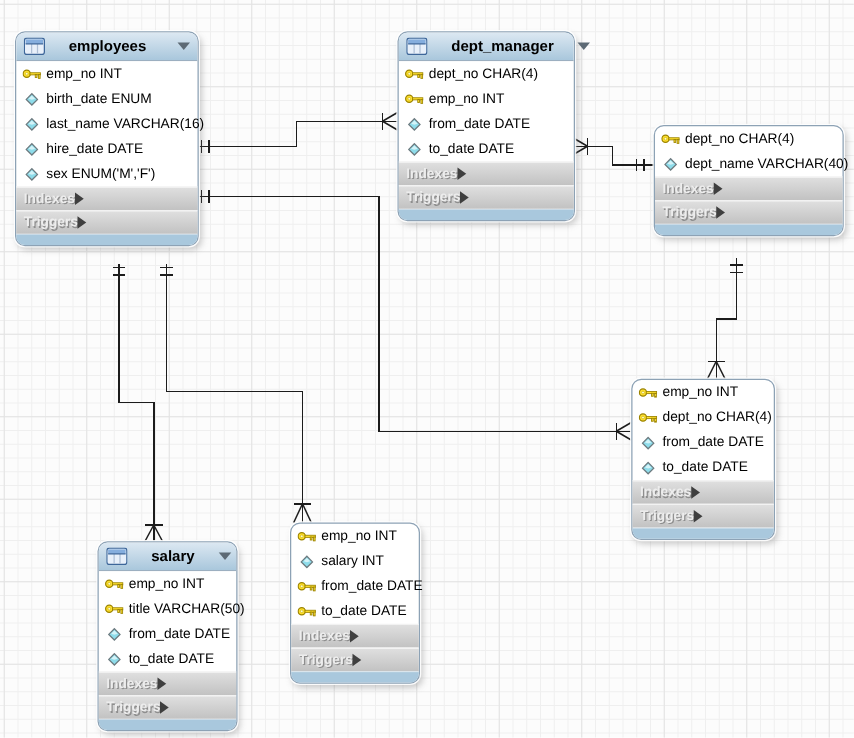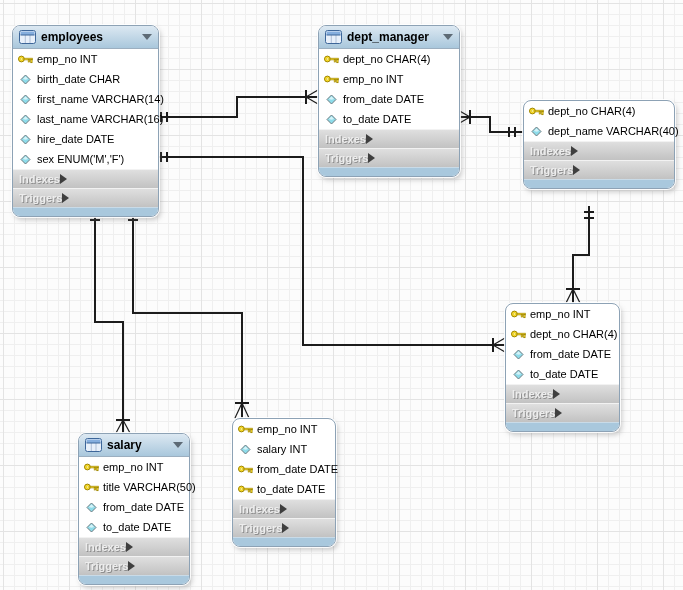--- a/index.html
+++ b/index.html
@@ -15,21 +15,21 @@
     background-size:66px 66px,66px 66px,11px 11px,11px 11px;
     background-position:3px 3px;
   }
   #wires{position:absolute;left:0;top:0;z-index:1;}
   .tbl{
     position:absolute;z-index:2;background:#fff;
     border:1px solid #8da2b5;border-radius:8px;
     box-shadow:0 0 0 1px rgba(255,255,255,.9), 2px 3px 5px rgba(110,110,110,.35);
   }
   .hdr{
-    height:22px;display:flex;align-items:center;gap:5px;padding:0 6px;
+    height:22px;display:flex;align-items:center;gap:19px;padding:0 6px;
     background:linear-gradient(#dce8f2,#a9c7dc);
     border-radius:7px 7px 0 0;border-bottom:1px solid #9cafc0;
   }
   .hdr .title{font-size:12px;font-weight:bold;color:#000;}
   .ticon{display:flex;align-items:center;}
   .dd{margin-left:auto;width:0;height:0;border-left:5px solid transparent;border-right:5px solid transparent;border-top:6px solid #5d6a75;}
   .row{height:20px;display:flex;align-items:center;gap:4px;padding:0 4px;font-size:11px;color:#000;white-space:nowrap;}
   .cicon{width:16px;display:flex;justify-content:center;align-items:center;flex:0 0 16px;}
   .sec{
     height:18px;display:flex;align-items:center;justify-content:flex-start;padding:0 6px;
@@ -127,30 +127,21 @@
           </span>
           <span>emp_no INT</span>
         </div>
         <div class="row">
           <span class="cicon">
             <svg width="11" height="11" viewBox="0 0 11 11">
               <polygon points="5.5,1 10,5.5 5.5,10 1,5.5" fill="#8edcea" stroke="#6d7b80"></polygon>
               <polygon points="5.5,2.3 8.1,5 5.5,5.7 2.9,5" fill="#dcf5fa" opacity="0.9"></polygon>
             </svg>
           </span>
-          <span>birth_date CHAR</span>
-        </div>
-        <div class="row">
-          <span class="cicon">
-            <svg width="11" height="11" viewBox="0 0 11 11">
-              <polygon points="5.5,1 10,5.5 5.5,10 1,5.5" fill="#8edcea" stroke="#6d7b80"></polygon>
-              <polygon points="5.5,2.3 8.1,5 5.5,5.7 2.9,5" fill="#dcf5fa" opacity="0.9"></polygon>
-            </svg>
-          </span>
-          <span>first_name VARCHAR(14)</span>
+          <span>birth_date ENUM</span>
         </div>
         <div class="row">
           <span class="cicon">
             <svg width="11" height="11" viewBox="0 0 11 11">
               <polygon points="5.5,1 10,5.5 5.5,10 1,5.5" fill="#8edcea" stroke="#6d7b80"></polygon>
               <polygon points="5.5,2.3 8.1,5 5.5,5.7 2.9,5" fill="#dcf5fa" opacity="0.9"></polygon>
             </svg>
           </span>
           <span>last_name VARCHAR(16)</span>
         </div>

